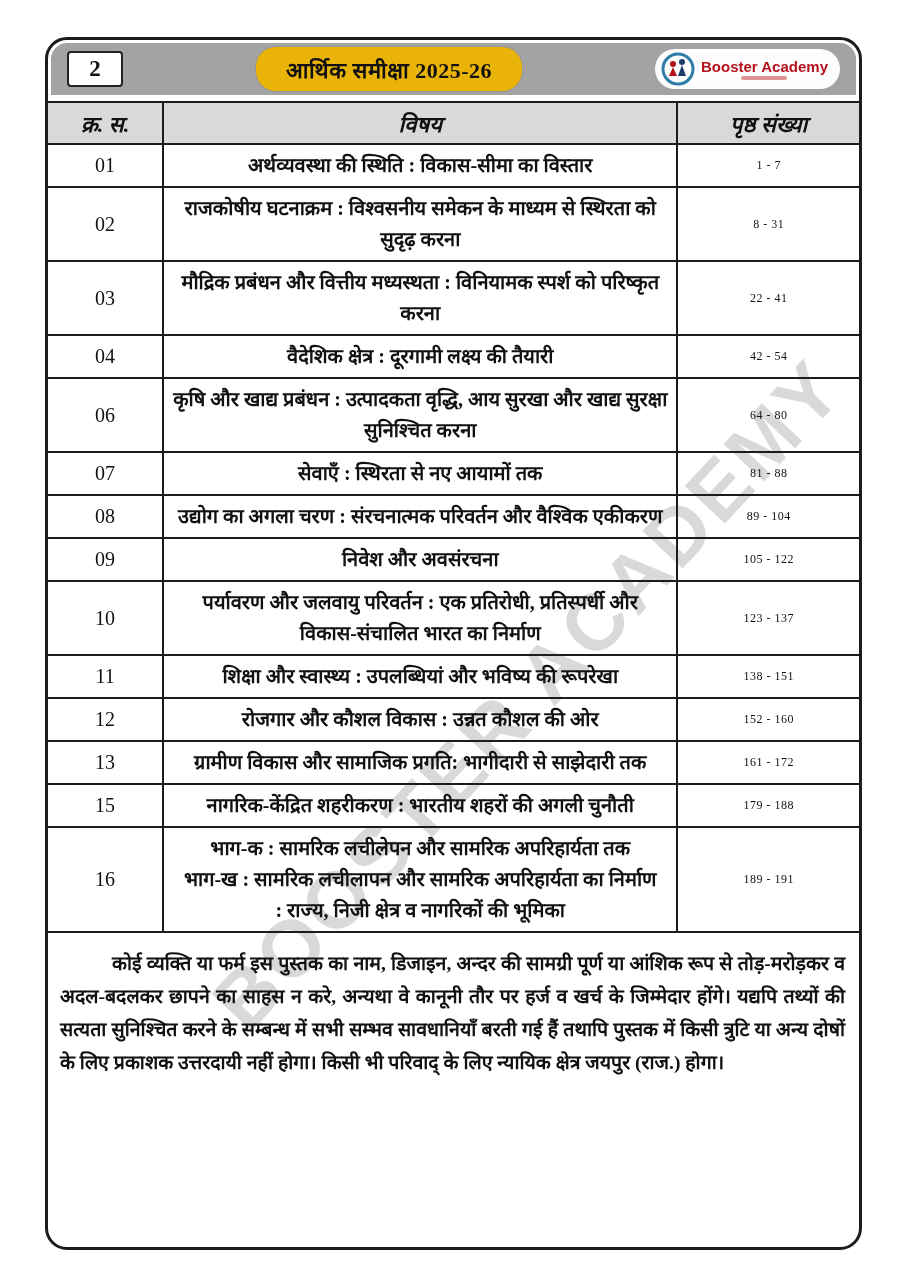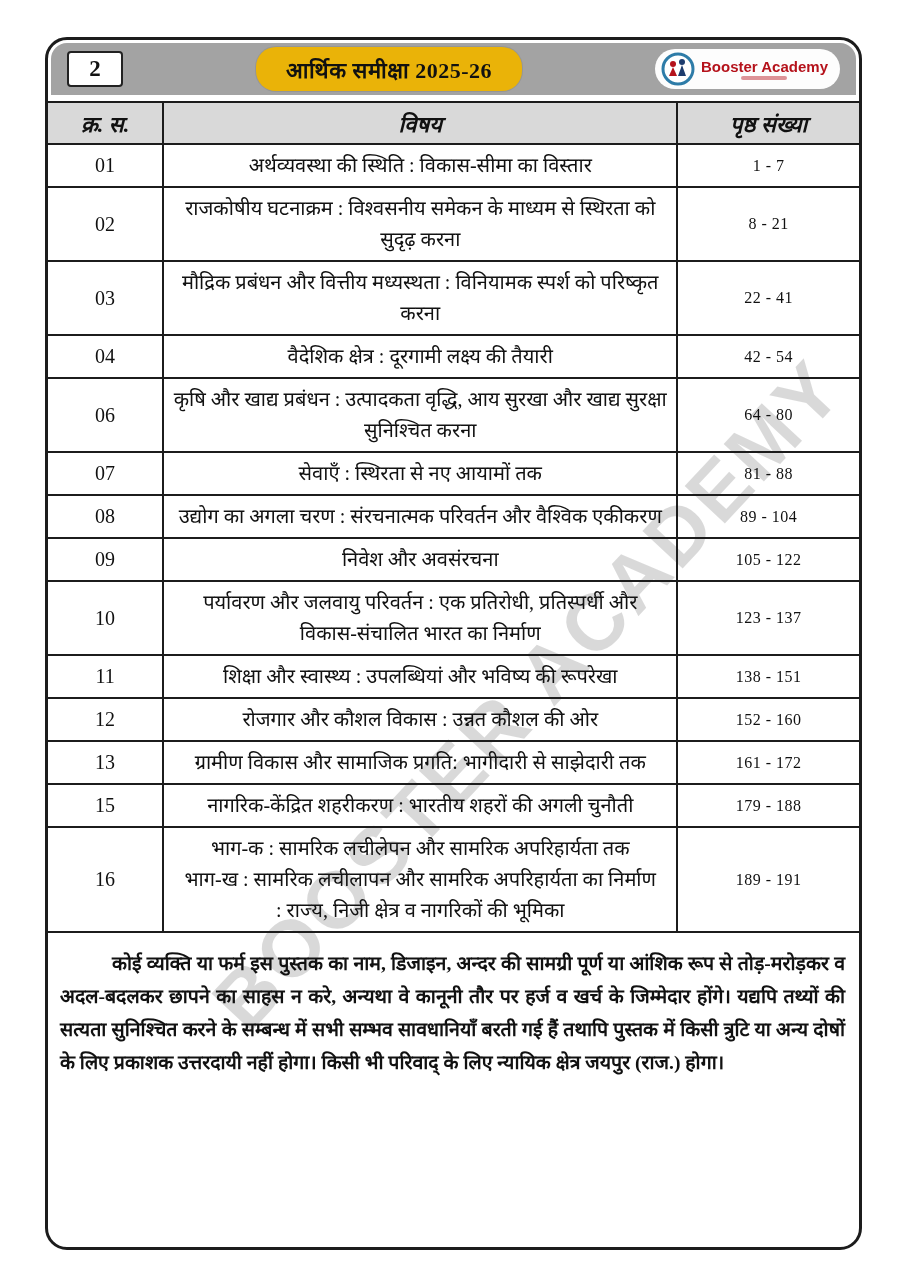--- a/index.html
+++ b/index.html
@@ -69,23 +69,23 @@
   }
   
   table.toc tr > *:first-child{border-left:none;}
   table.toc tr > *:last-child{border-right:none;}
   table.toc thead th{
     background:var(--thead);font-style:italic;font-weight:700;font-size:22px;height:40px;
   }
   col.c-no{width:14.2%;} col.c-sub{width:63.4%;} col.c-pg{width:22.4%;}
   td.cell-no{font-size:20px;margin-left:14px;}
   td.cell-subject{
-    font-weight:400;font-size:20px;line-height:31px;white-space:pre-line;height:43px;
-  }
-  td.cell-pages{font-size:16px;letter-spacing:.5px;}
+    font-weight:700;font-size:20px;line-height:31px;white-space:pre-line;height:43px;
+  }
+  td.cell-pages{font-size:12px;letter-spacing:.5px;}
   tr.strong td.cell-subject{font-weight:800;}
 
   
   .disclaimer{
     position:relative;z-index:2;padding:14px 14px 10px 12px;
     font-size:19.5px;line-height:33px;text-align:justify;text-indent:52px;
     font-weight:700;
   }
 </style>
 </head>
@@ -131,21 +131,21 @@
       </thead>
       <tbody id="toc-body">
           <tr>
             <td class="cell-no">01</td>
             <td class="cell-subject">अर्थव्यवस्था की स्थिति : विकास-सीमा का विस्तार</td>
             <td class="cell-pages">1 - 7</td>
           </tr>
           <tr>
             <td class="cell-no">02</td>
             <td class="cell-subject">राजकोषीय घटनाक्रम : विश्वसनीय समेकन के माध्यम से स्थिरता को सुदृढ़ करना</td>
-            <td class="cell-pages">8 - 21</td>
+            <td class="cell-pages">8 - 31</td>
           </tr>
           <tr>
             <td class="cell-no">03</td>
             <td class="cell-subject">मौद्रिक प्रबंधन और वित्तीय मध्यस्थता : विनियामक स्पर्श को परिष्कृत करना</td>
             <td class="cell-pages">22 - 41</td>
           </tr>
           <tr>
             <td class="cell-no">04</td>
             <td class="cell-subject">वैदेशिक क्षेत्र : दूरगामी लक्ष्य की तैयारी</td>
             <td class="cell-pages">42 - 54</td>

